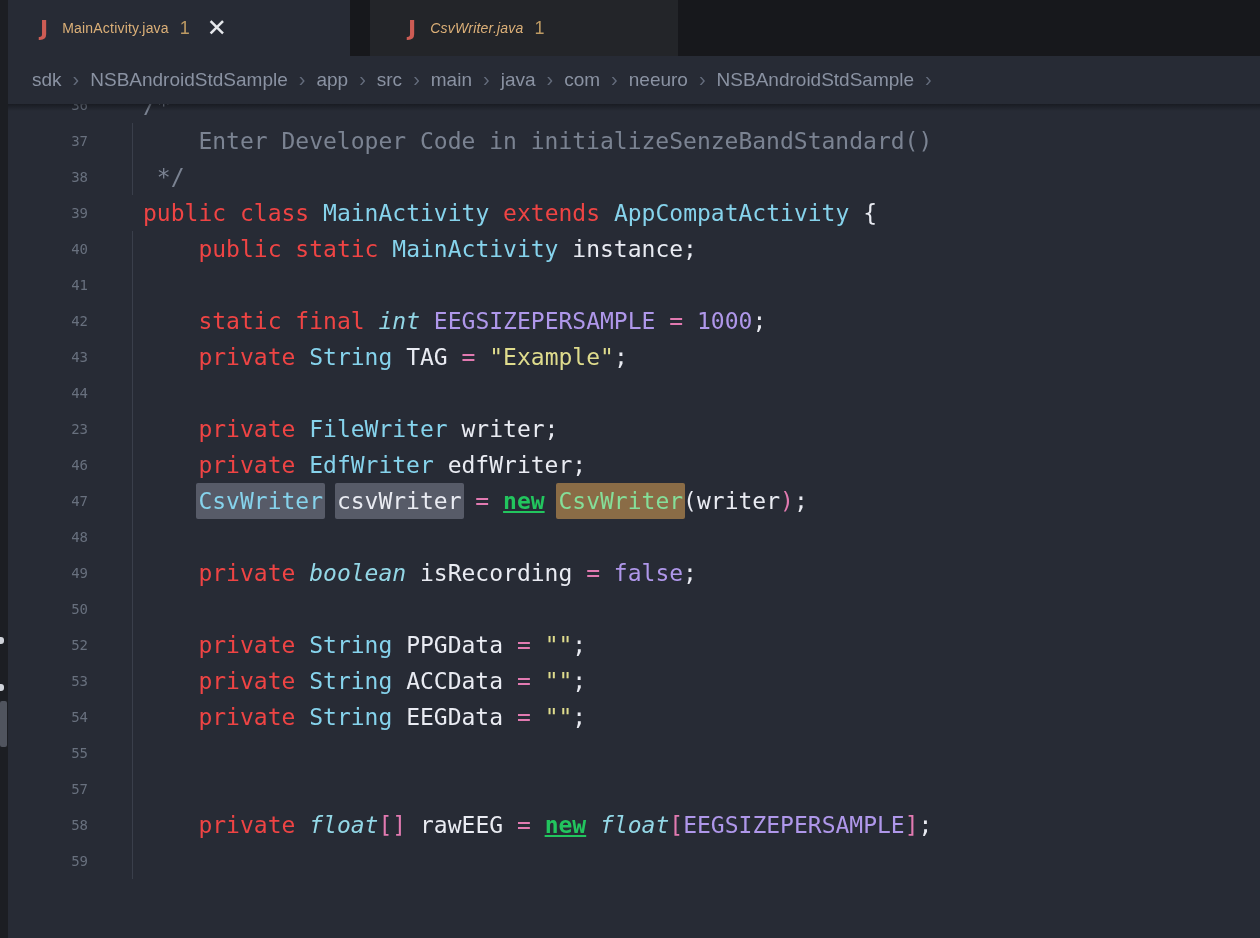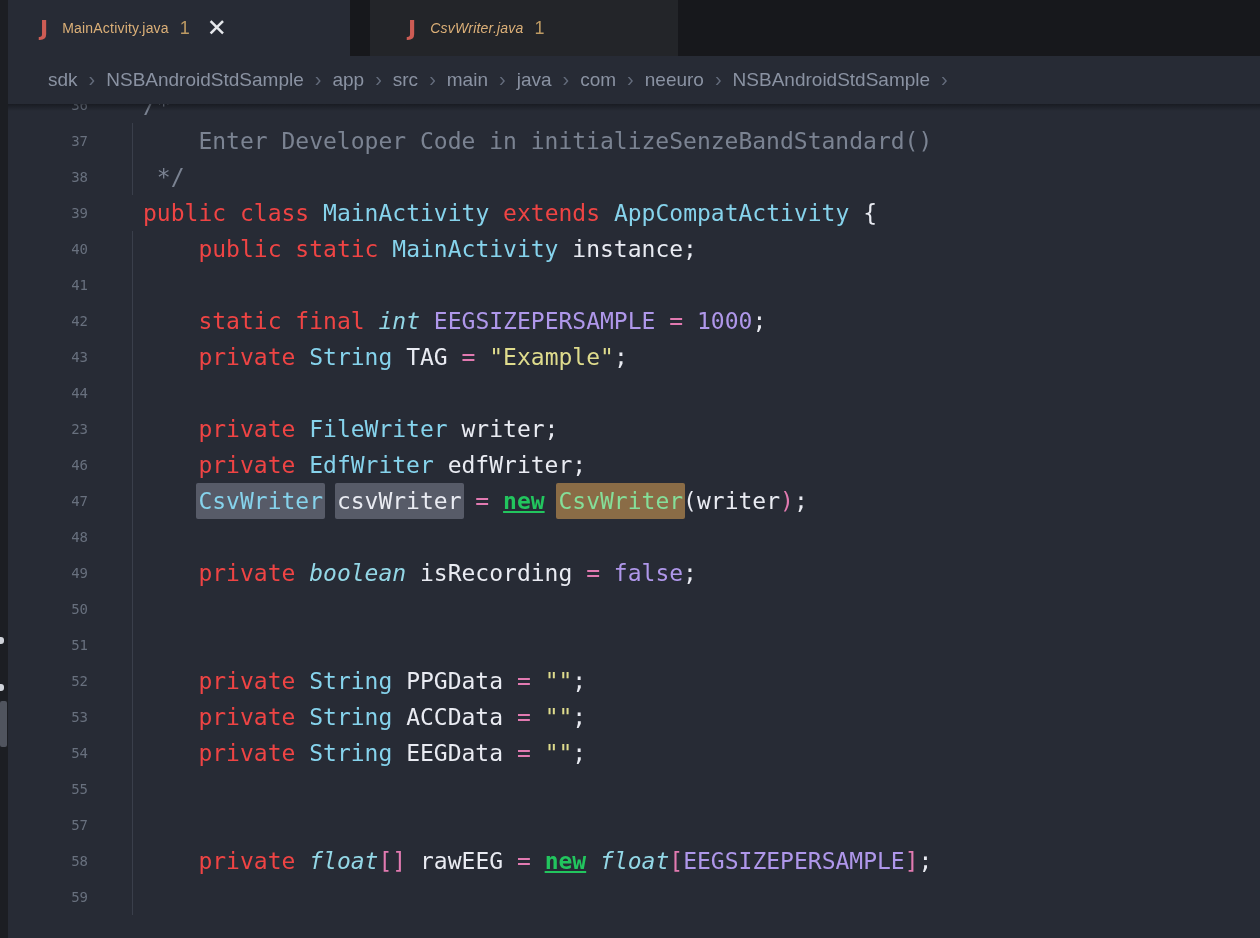--- a/index.html
+++ b/index.html
@@ -15,21 +15,21 @@
          font-family:"DejaVu Sans",sans-serif;}
   .tab.inactive .jicon{margin-left:38px;}
   .tlabel{font-size:14px;color:#dcb078;letter-spacing:.2px;}
   .tlabel.italic{font-style:italic;}
   .tbadge{font-size:18px;color:#bd9a63;margin-left:11px;}
   .tclose{margin-left:14px;color:#e6e8ec;font-size:24px;line-height:24px;width:26px;height:26px;
           display:flex;align-items:center;justify-content:center;border-radius:4px;cursor:pointer;}
 
   
   .breadcrumbs{position:absolute;left:8px;top:56px;right:0;height:48px;background:#272b35;
-               display:flex;align-items:center;padding-left:40px;z-index:20;}
+               display:flex;align-items:center;padding-left:24px;z-index:20;}
   .crumb{font-size:19px;color:#8a92a2;cursor:pointer;white-space:pre;}
   .csep{font-size:20px;color:#646c7c;margin:0 11px;transform:translateY(-1px);}
   .bshadow{position:absolute;left:8px;top:104px;right:0;height:7px;z-index:25;
            background:linear-gradient(to bottom,rgba(8,9,12,.45),rgba(8,9,12,0));}
 
   
   .editor{position:absolute;left:8px;top:87px;right:0;z-index:10;
           font-family:"DejaVu Sans Mono","Liberation Mono",monospace;}
   .line{position:relative;height:36px;display:flex;align-items:center;white-space:pre;}
   .num{width:80px;text-align:right;font-size:14px;color:#68707e;flex:none;user-select:none;}
@@ -67,21 +67,20 @@
       <div class="line"><i class="guide"></i><span class="num">41</span><span class="codetxt"></span></div>
       <div class="line"><i class="guide"></i><span class="num">42</span><span class="codetxt"><span class="tk-pl">    </span><span class="tk-kw">static</span><span class="tk-pl"> </span><span class="tk-kw">final</span><span class="tk-pl"> </span><span class="tk-pr">int</span><span class="tk-pl"> </span><span class="tk-co">EEGSIZEPERSAMPLE</span><span class="tk-pl"> </span><span class="tk-pk">=</span><span class="tk-pl"> </span><span class="tk-co">1000</span><span class="tk-pl">;</span></span></div>
       <div class="line"><i class="guide"></i><span class="num">43</span><span class="codetxt"><span class="tk-pl">    </span><span class="tk-kw">private</span><span class="tk-pl"> </span><span class="tk-ty">String</span><span class="tk-pl"> TAG </span><span class="tk-pk">=</span><span class="tk-pl"> </span><span class="tk-st">"Example"</span><span class="tk-pl">;</span></span></div>
       <div class="line"><i class="guide"></i><span class="num">44</span><span class="codetxt"></span></div>
       <div class="line"><i class="guide"></i><span class="num">23</span><span class="codetxt"><span class="tk-pl">    </span><span class="tk-kw">private</span><span class="tk-pl"> </span><span class="tk-ty">FileWriter</span><span class="tk-pl"> writer;</span></span></div>
       <div class="line"><i class="guide"></i><span class="num">46</span><span class="codetxt"><span class="tk-pl">    </span><span class="tk-kw">private</span><span class="tk-pl"> </span><span class="tk-ty">EdfWriter</span><span class="tk-pl"> edfWriter;</span></span></div>
       <div class="line"><i class="guide"></i><span class="num">47</span><span class="codetxt"><span class="tk-pl">    </span><span class="tk-ty h1">CsvWriter</span><span class="tk-pl"> </span><span class="tk-pl h1">csvWriter</span><span class="tk-pl"> </span><span class="tk-pk">=</span><span class="tk-pl"> </span><span class="tk-nw">new</span><span class="tk-pl"> </span><span class="tk-fn h2">CsvWriter</span><span class="tk-pl">(writer</span><span class="tk-pk">)</span><span class="tk-pl">;</span></span></div>
       <div class="line"><i class="guide"></i><span class="num">48</span><span class="codetxt"></span></div>
       <div class="line"><i class="guide"></i><span class="num">49</span><span class="codetxt"><span class="tk-pl">    </span><span class="tk-kw">private</span><span class="tk-pl"> </span><span class="tk-pr">boolean</span><span class="tk-pl"> isRecording </span><span class="tk-pk">=</span><span class="tk-pl"> </span><span class="tk-co">false</span><span class="tk-pl">;</span></span></div>
       <div class="line"><i class="guide"></i><span class="num">50</span><span class="codetxt"></span></div>
-      <div class="line"><i class="guide"></i><span class="num">51</span><span class="codetxt"></span></div>
       <div class="line"><i class="guide"></i><span class="num">52</span><span class="codetxt"><span class="tk-pl">    </span><span class="tk-kw">private</span><span class="tk-pl"> </span><span class="tk-ty">String</span><span class="tk-pl"> PPGData </span><span class="tk-pk">=</span><span class="tk-pl"> </span><span class="tk-st">""</span><span class="tk-pl">;</span></span></div>
       <div class="line"><i class="guide"></i><span class="num">53</span><span class="codetxt"><span class="tk-pl">    </span><span class="tk-kw">private</span><span class="tk-pl"> </span><span class="tk-ty">String</span><span class="tk-pl"> ACCData </span><span class="tk-pk">=</span><span class="tk-pl"> </span><span class="tk-st">""</span><span class="tk-pl">;</span></span></div>
       <div class="line"><i class="guide"></i><span class="num">54</span><span class="codetxt"><span class="tk-pl">    </span><span class="tk-kw">private</span><span class="tk-pl"> </span><span class="tk-ty">String</span><span class="tk-pl"> EEGData </span><span class="tk-pk">=</span><span class="tk-pl"> </span><span class="tk-st">""</span><span class="tk-pl">;</span></span></div>
       <div class="line"><i class="guide"></i><span class="num">55</span><span class="codetxt"></span></div>
       <div class="line"><i class="guide"></i><span class="num">57</span><span class="codetxt"></span></div>
       <div class="line"><i class="guide"></i><span class="num">58</span><span class="codetxt"><span class="tk-pl">    </span><span class="tk-kw">private</span><span class="tk-pl"> </span><span class="tk-pr">float</span><span class="tk-pk">[]</span><span class="tk-pl"> rawEEG </span><span class="tk-pk">=</span><span class="tk-pl"> </span><span class="tk-nw">new</span><span class="tk-pl"> </span><span class="tk-pr">float</span><span class="tk-pk">[</span><span class="tk-co">EEGSIZEPERSAMPLE</span><span class="tk-pk">]</span><span class="tk-pl">;</span></span></div>
       <div class="line"><i class="guide"></i><span class="num">59</span><span class="codetxt"></span></div>
     </div>
 
   <div class="breadcrumbs" id="breadcrumbs">

